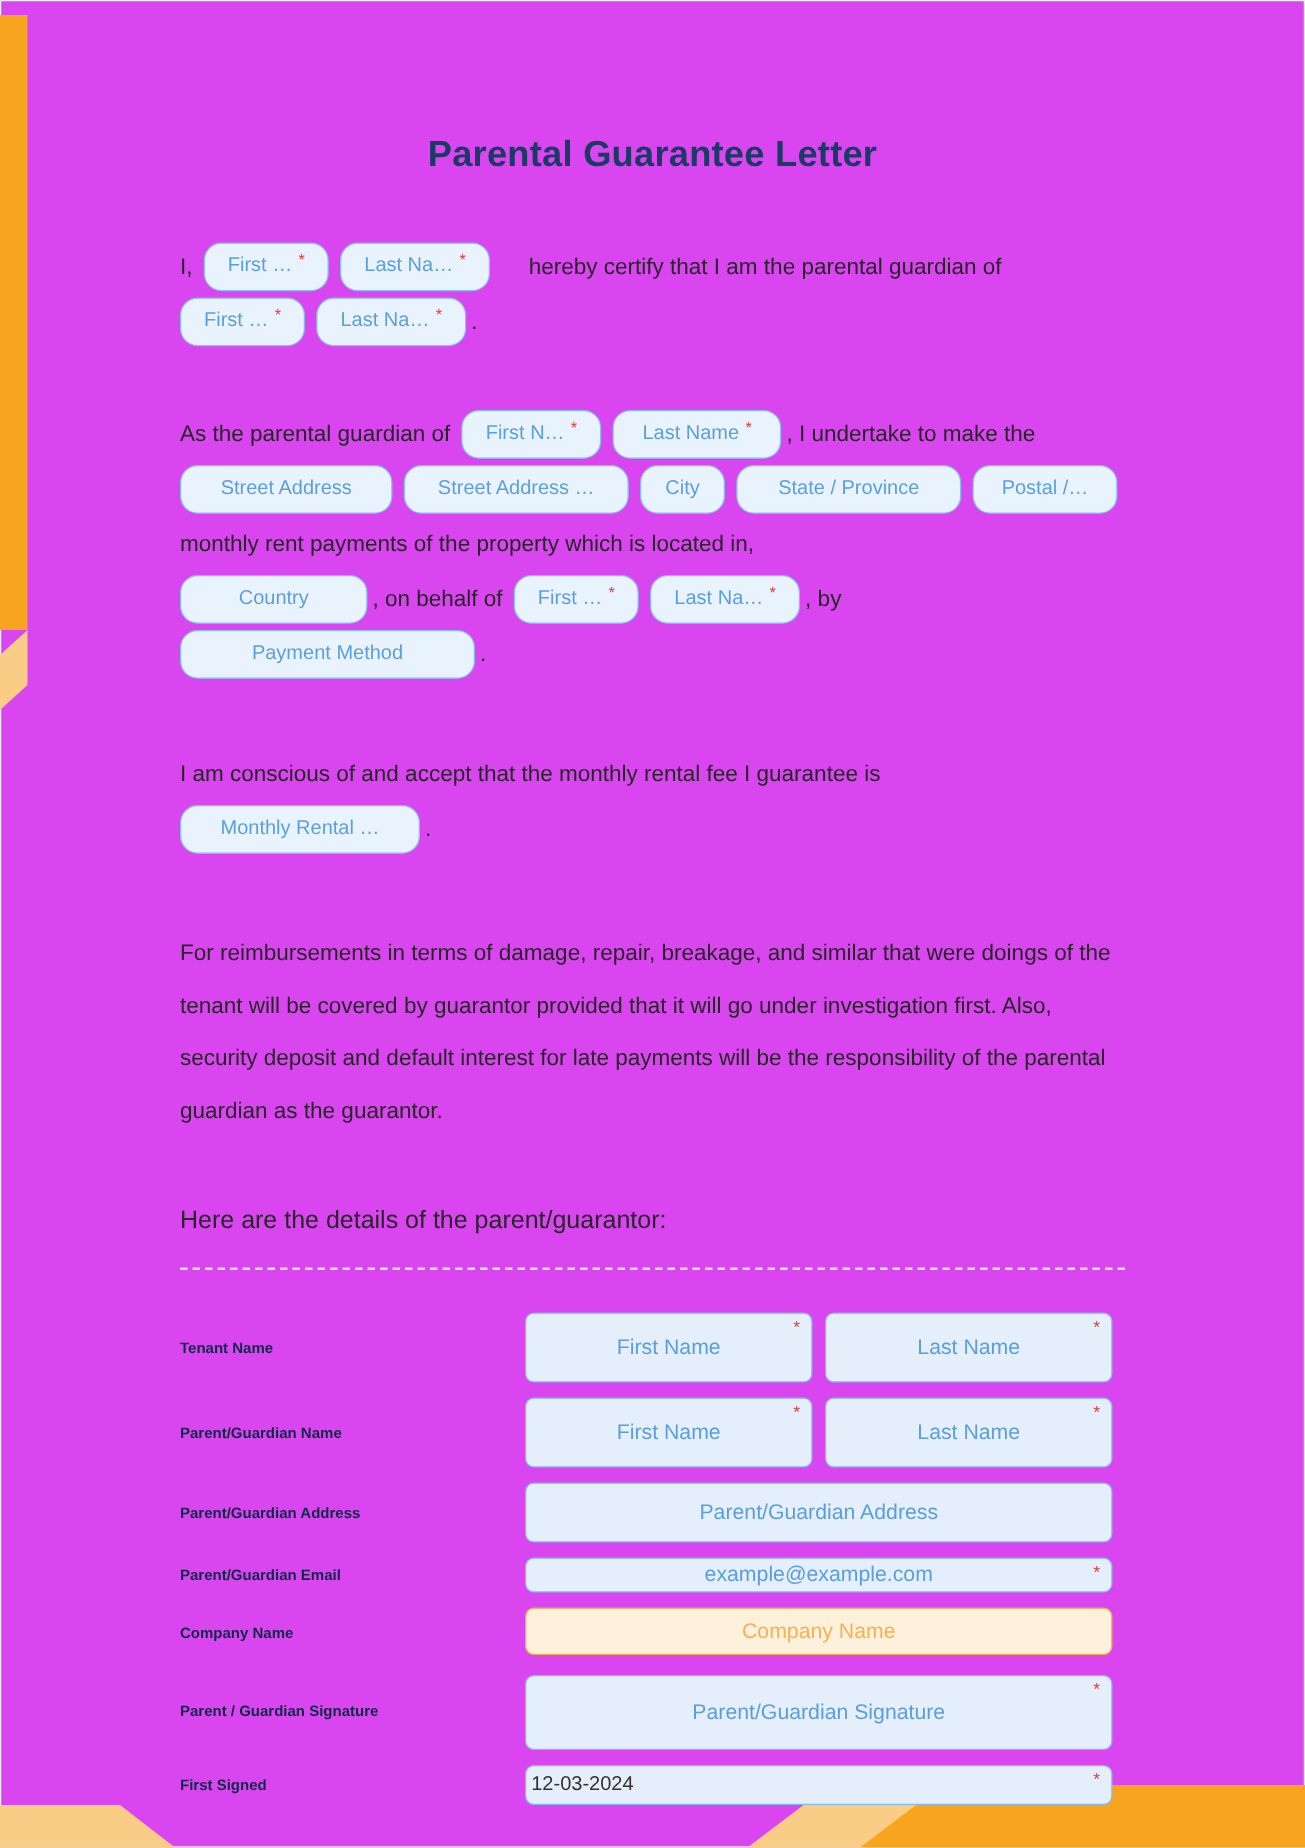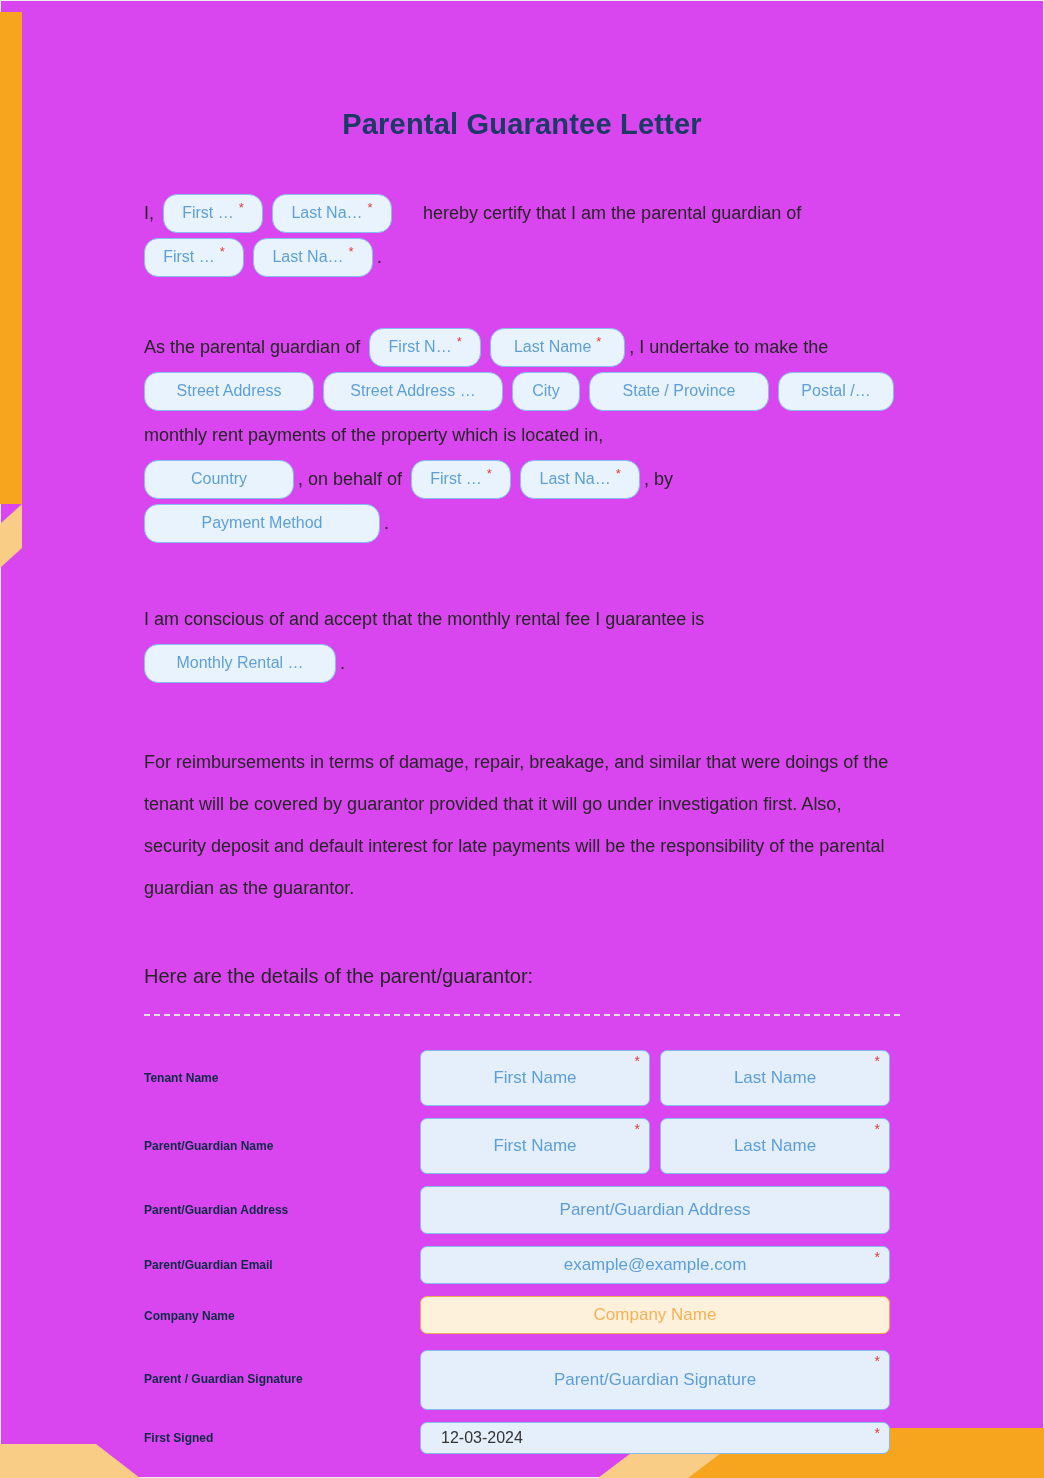--- a/index.html
+++ b/index.html
@@ -44,24 +44,24 @@
   .dfields { display:flex; gap:10px; }
 
   .bigfield {
     position:relative; background:#e4effb; border:1px solid #83bae9; border-radius:7px;
     display:flex; align-items:center; justify-content:center;
     color:#5c9ed9; font-size:17px; box-sizing:border-box; cursor:text;
   }
   .half { width:230px; height:56px; }
   .full { width:470px; height:40px; }
   .h-address { height:48px; }
-  .h-email { height:38px; }
+  .h-email { height:28px; }
   .h-company { height:38px; margin-bottom:2px; }
   .h-signature { height:60px; margin-top:2px; }
-  .h-date { height:32px; justify-content:flex-start; padding-left:20px; color:#333333; font-size:16px; }
+  .h-date { height:32px; justify-content:flex-start; padding-left:4px; color:#333333; font-size:16px; }
   .star2 { position:absolute; top:3px; right:9px; color:#e23b3b; font-size:14px; line-height:1; }
 
   .company { background:#fdf1dc; border:1px solid #f0ab4e; color:#f5b154; }
 </style>
 </head>
 <body>
 
 <div class="page">
 
   <svg class="deco" viewBox="0 0 1044 1478" xmlns="http://www.w3.org/2000/svg">

